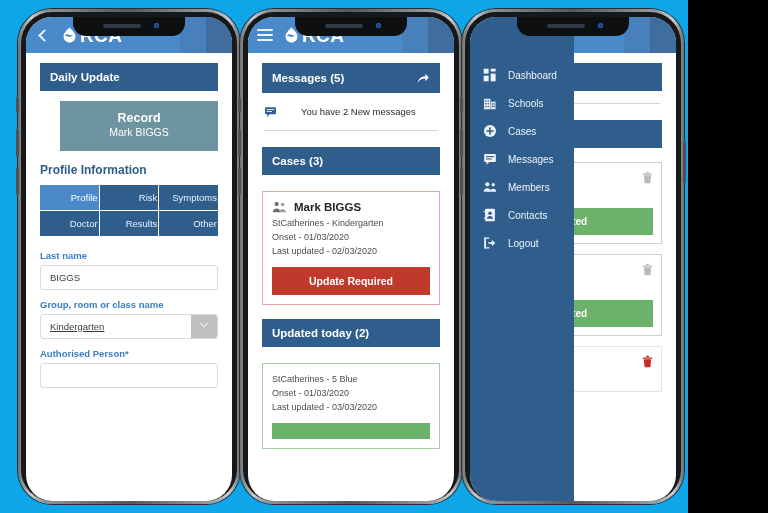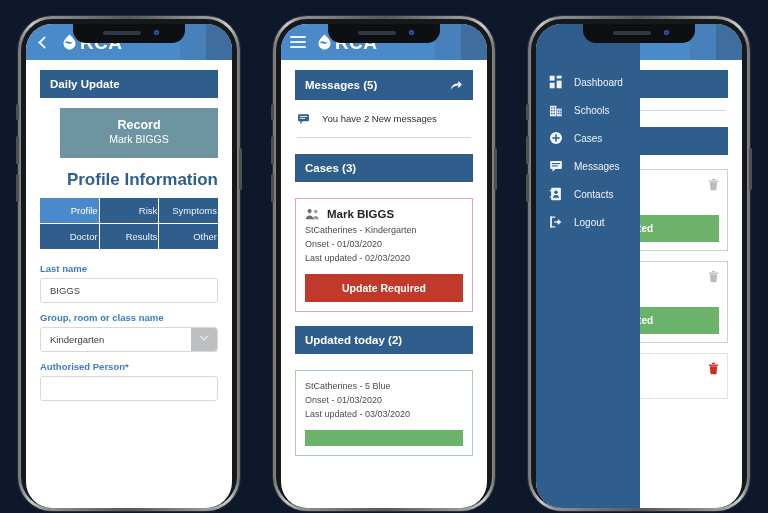--- a/index.html
+++ b/index.html
@@ -4,25 +4,25 @@
 <style>
   * { box-sizing: border-box; margin: 0; padding: 0; }
   html, body {
     width: 768px; height: 513px;
     background: #000;
     font-family: "Liberation Sans", sans-serif;
     overflow: hidden;
   }
   .stage {
     position: relative;
-    width: 768px; height: 513px;
-    background: #0f172a;
+    width: 688px; height: 513px;
+    background: #0ea5e9;
     display: flex;
     justify-content: space-between;
-    padding: 8px 18px;
+    padding: 1px 18px;
   }
 
   
   .phone {
     position: relative;
     width: 222px;
     height: 513px;
     margin-top: 8px;
     flex: 0 0 222px;
   }
@@ -160,24 +160,24 @@
     color: #fff;
     text-align: center;
     padding: 9px 8px 11px 8px;
     margin-bottom: 12px;
     margin-left: 20px;
   }
   .record-card .rc-title { font-size: 12.5px; font-weight: bold; line-height: 1.3; }
   .record-card .rc-sub { font-size: 10.5px; line-height: 1.3; }
 
   .sec-title {
-    text-align: right;
+    text-align: left;
     color: #2f5d8c;
     font-weight: bold;
-    font-size: 17px;
+    font-size: 12px;
     margin: 2px 0 8px 0;
   }
 
   .tabgrid {
     display: grid;
     grid-template-columns: 1fr 1fr 1fr;
     gap: 1px;
     margin-bottom: 14px;
   }
   .tab {
@@ -199,38 +199,38 @@
   .field-input {
     border: 1px solid #d6d8da;
     border-radius: 3px;
     height: 25px;
     display: flex; align-items: center;
     padding-left: 9px;
     font-size: 9.5px;
     color: #3a3c3e;
     background: #fff;
   }
-  .field-select { position: relative; padding-right: 30px; }
+  .field-select { position: relative; padding-right: 30px; text-decoration: underline; }
   .field-select .selbtn {
     position: absolute; right: 0; top: 0;
     width: 26px; height: 100%;
     background: #bdbfc1;
     border-top-right-radius: 3px; border-bottom-right-radius: 3px;
     display: flex; align-items: center; justify-content: center;
   }
   .field-select .caret {
     width: 6px; height: 6px;
     border-right: 1.6px solid #f2f3f4;
     border-bottom: 1.6px solid #f2f3f4;
     transform: rotate(45deg) translate(-2px,-2px);
   }
 
   
   .msg-row {
-    display: flex; align-items: center; gap: 12px;
+    display: flex; align-items: center; gap: 24px;
     padding: 2px 2px 0 2px;
     font-size: 9.5px;
     color: #2b2d2f;
   }
   .divider { border-bottom: 1px solid #cfd8e2; margin: 12px 2px 16px 2px; }
 
   
   .case-card {
     border: 1px solid #e0a7a4;
     background: #fff;
@@ -586,20 +586,29 @@
         <div class="drawer-item">
           <svg class="drawer-ic" viewBox="0 0 24 24">
             <rect x="2" y="3.5" width="20" height="13.5" rx="1.5" fill="#eef3f8"></rect>
             <path d="M6 17l0 5 5-5z" fill="#eef3f8"></path>
             <rect x="5" y="7" width="14" height="1.8" fill="#2f5d8c"></rect>
             <rect x="5" y="11" width="10" height="1.8" fill="#2f5d8c"></rect>
           </svg>
           <span>Messages</span>
         </div>
         <div class="drawer-item">
+          <svg class="drawer-ic" viewBox="0 0 26 20">
+            <circle cx="8" cy="5" r="3.8" fill="#eef3f8"></circle>
+            <path d="M1.2 19c0-4.2 3-6.9 6.8-6.9S14.8 14.8 14.8 19z" fill="#eef3f8"></path>
+            <circle cx="19" cy="5.8" r="3.1" fill="#eef3f8"></circle>
+            <path d="M13.4 19c0-3.5 2.5-5.8 5.6-5.8S24.6 15.5 24.6 19z" fill="#eef3f8"></path>
+          </svg>
+          <span>Members</span>
+        </div>
+        <div class="drawer-item">
           <svg class="drawer-ic" viewBox="0 0 20 20">
             <rect x="3" y="1" width="14" height="18" rx="1.5" fill="#eef3f8"></rect>
             <rect x="1" y="4.5" width="3" height="1.6" fill="#eef3f8"></rect>
             <rect x="1" y="13.5" width="3" height="1.6" fill="#eef3f8"></rect>
             <circle cx="10" cy="7.5" r="2.5" fill="#2f5d8c"></circle>
             <path d="M5.6 15.5c0-2.6 2-4.2 4.4-4.2s4.4 1.6 4.4 4.2z" fill="#2f5d8c"></path>
           </svg>
           <span>Contacts</span>
         </div>
         <div class="drawer-item">

